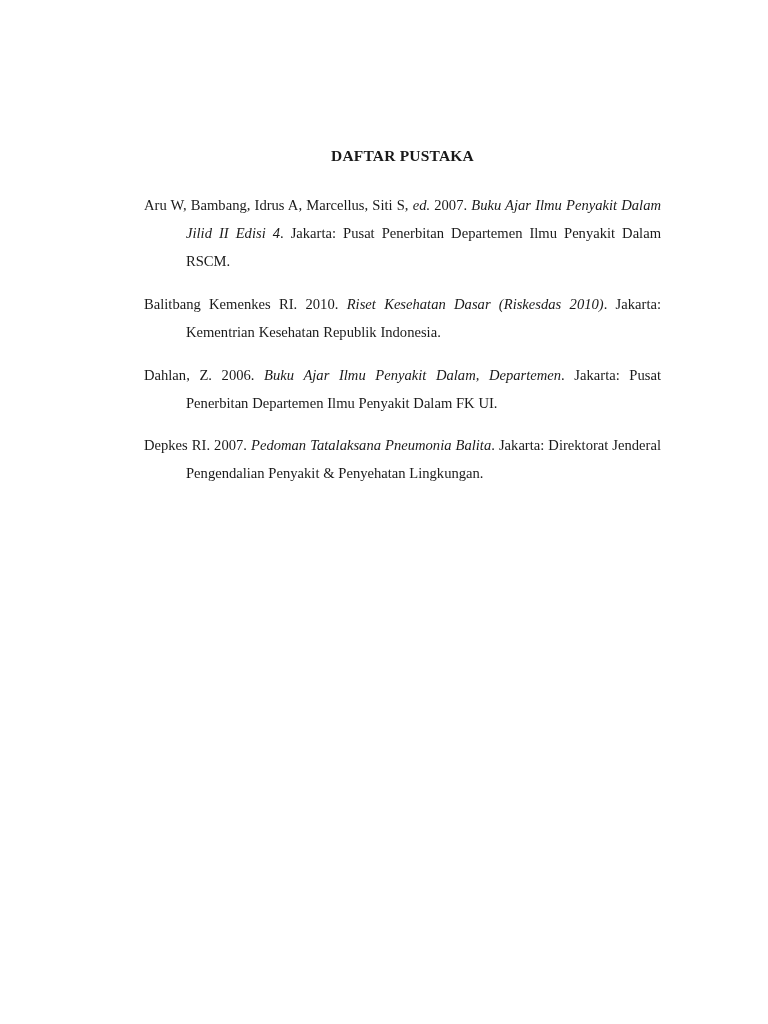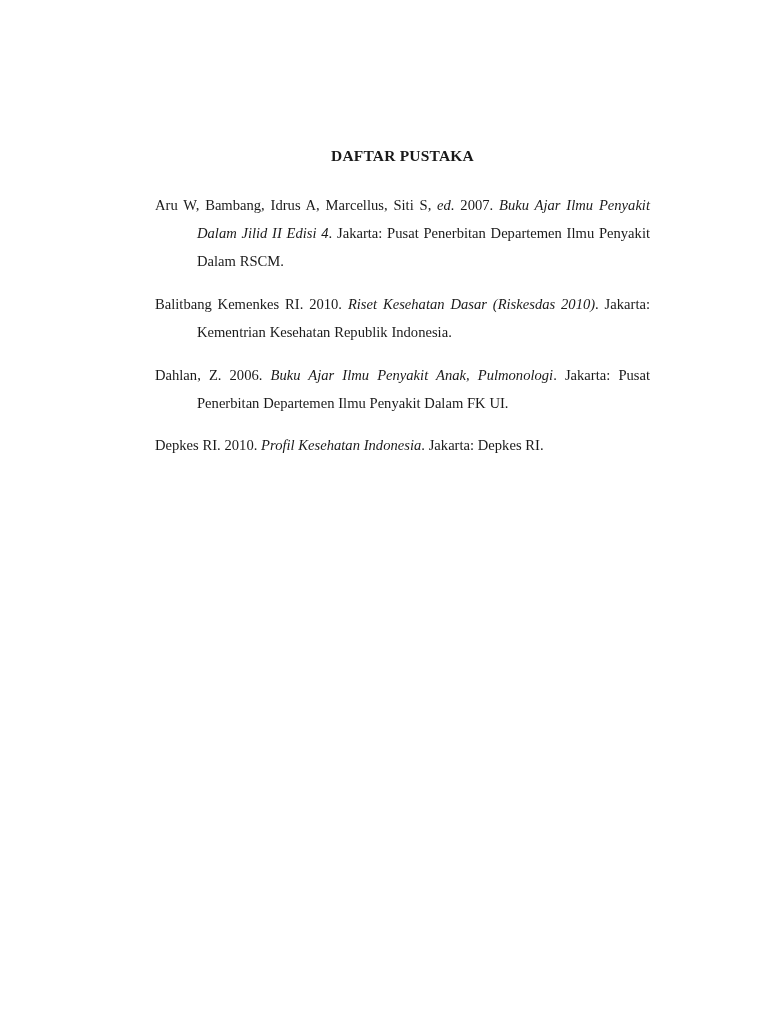--- a/index.html
+++ b/index.html
@@ -29,21 +29,21 @@
   }
   .doc-title {
     font-size: 15.5px;
     font-weight: bold;
     text-align: center;
     letter-spacing: 0.2px;
     margin: 0 0 26px 0;
     line-height: 1.25;
   }
   .ref-list {
-    margin: 12px;
+    margin: 1px;
     padding: 0;
     list-style: none;
   }
   .ref-entry {
     font-size: 14.6px;
     line-height: 28px;
     text-align: justify;
     text-justify: inter-word;
     padding-left: 42px;
     text-indent: -42px;
@@ -59,17 +59,17 @@
 </style>
 </head>
 <body>
 
 <div class="page">
   <div class="content">
     <h1 class="doc-title">DAFTAR PUSTAKA</h1>
     <div class="ref-list">
         <p class="ref-entry"><span>Aru W, Bambang, Idrus A, Marcellus, Siti S, </span><i>ed.</i><span> 2007. </span><i>Buku Ajar Ilmu Penyakit Dalam Jilid II Edisi 4</i><span>. Jakarta: Pusat Penerbitan Departemen Ilmu Penyakit Dalam RSCM.</span></p>
         <p class="ref-entry"><span>Balitbang Kemenkes RI. 2010. </span><i>Riset Kesehatan Dasar (Riskesdas 2010)</i><span>. Jakarta: Kementrian Kesehatan Republik Indonesia.</span></p>
-        <p class="ref-entry"><span>Dahlan, Z. 2006. </span><i>Buku Ajar Ilmu Penyakit Anak, Pulmonologi</i><span>. Jakarta: Pusat Penerbitan Departemen Ilmu Penyakit Dalam FK UI.</span></p>
-        <p class="ref-entry"><span>Depkes RI. 2010. </span><i>Profil Kesehatan Indonesia</i><span>. Jakarta: Depkes RI.</span></p>
+        <p class="ref-entry"><span>Dahlan, Z. 2006. </span><i>Buku Ajar Ilmu Penyakit Dalam, Departemen</i><span>. Jakarta: Pusat Penerbitan Departemen Ilmu Penyakit Dalam FK UI.</span></p>
+        <p class="ref-entry"><span>Depkes RI. 2007. </span><i>Pedoman Tatalaksana Pneumonia Balita</i><span>. Jakarta: Direktorat Jenderal Pengendalian Penyakit &amp; Penyehatan Lingkungan.</span></p>
       </div>
   </div>
 </div>
 
 </body></html>

